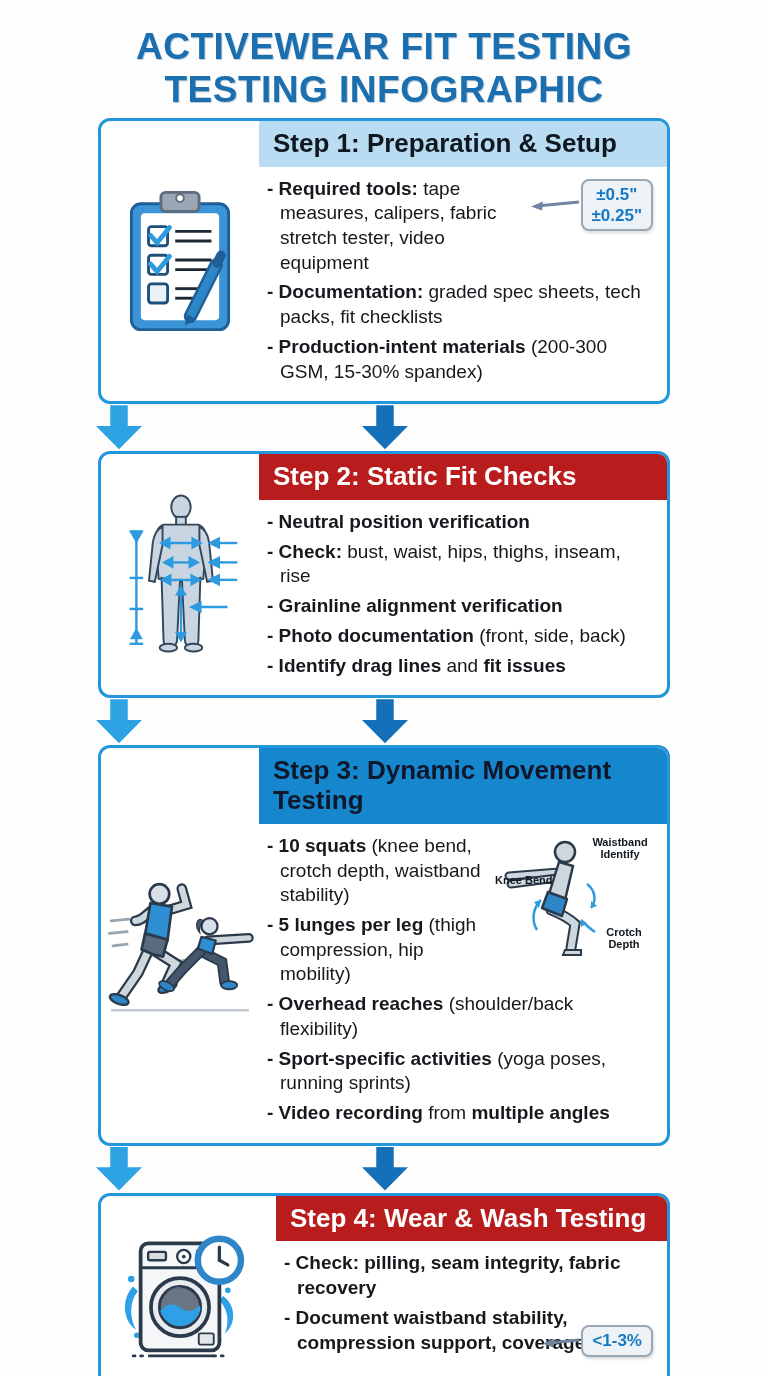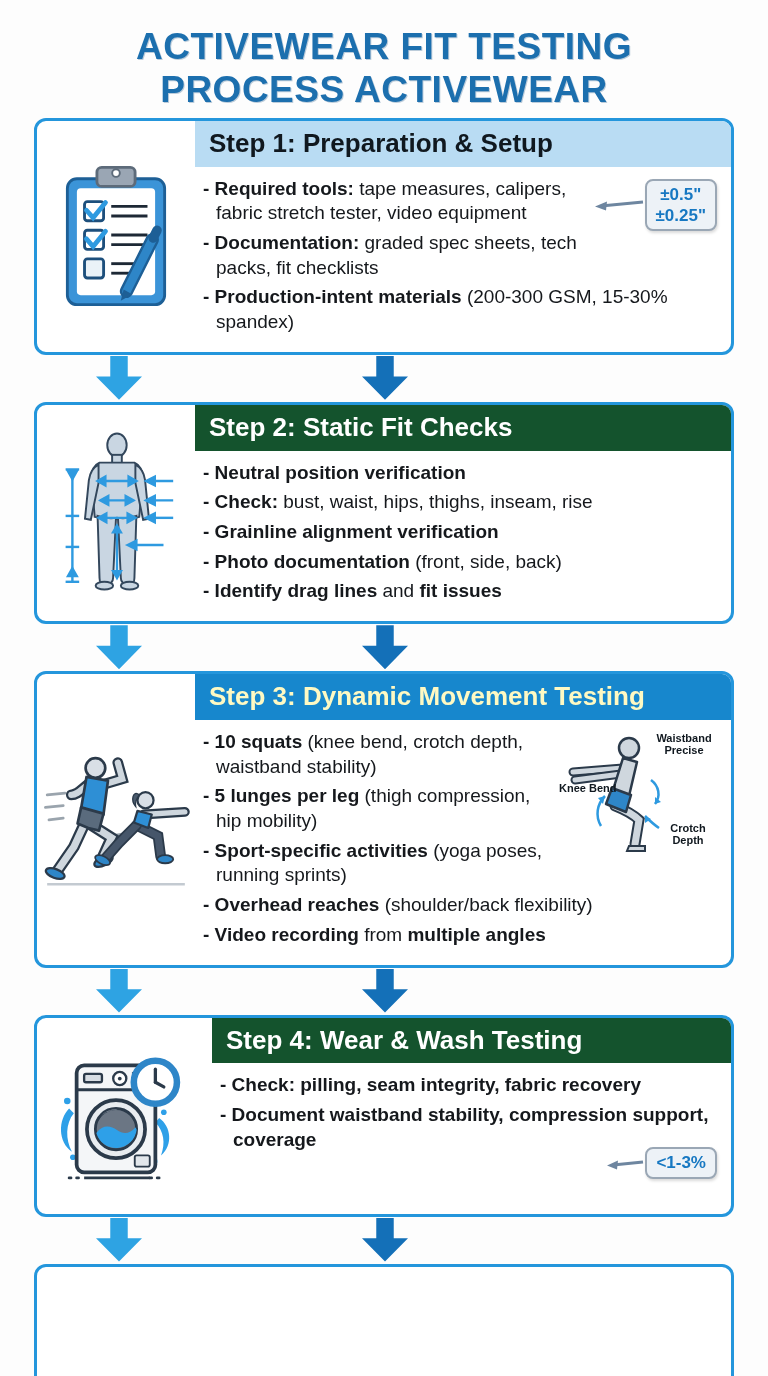--- a/index.html
+++ b/index.html
@@ -15,37 +15,37 @@
   
   .title-wrap { text-align:center; margin:26px auto 6px; }
   .title-line {
     font-size:37px; font-weight:700; letter-spacing:0.5px;
     color:#1c6fae; line-height:1.16;
     text-shadow:1px 1px 0 rgba(23,80,130,0.28);
   }
 
   
   .card {
-    width:700px; margin:0 auto; background:#ffffff;
+    width:572px; margin:0 auto; background:#ffffff;
     border:3px solid #2496dc; border-radius:12px;
     display:flex; box-sizing:border-box; overflow:hidden;
     position:relative;
   }
   .card-icon {
     width:158px; flex-shrink:0; display:flex;
     align-items:center; justify-content:center;
   }
   .card-main { flex:1; display:flex; flex-direction:column; min-width:0; }
   .card-header {
     font-size:26px; font-weight:700; padding:8px 12px 8px 14px;
     line-height:1.15;
   }
   .hdr-light  { background:#b9dcf3; color:#10181f; }
-  .hdr-slate  { background:#14532d; color:#ffffff; }
-  .hdr-bright { background:#1787cd; color:#fef9c3; }
+  .hdr-slate  { background:#b91c1c; color:#ffffff; }
+  .hdr-bright { background:#1787cd; color:#0f172a; }
 
   .card-body { position:relative; padding:10px 14px 12px 8px; }
   ul.card-list { list-style:none; margin:0; padding:0; }
   ul.card-list li {
     font-size:19px; line-height:1.3; margin-bottom:5px;
     padding-left:13px; text-indent:-13px;
   }
   ul.card-list li::before { content:"- "; font-weight:700; }
   .seg { font-weight:400; }
   .seg.bold { font-weight:700; }
@@ -73,42 +73,42 @@
   
   .squat-diagram {
     float:right; position:relative; width:158px; height:130px;
     margin:0 0 4px 4px;
   }
   .squat-label {
     position:absolute; font-size:11px; font-weight:700; color:#10181f;
     line-height:1.1; text-align:center;
   }
   .lbl-waistband { top:2px; right:0; width:66px; }
-  .lbl-knee { top:52px; left:0; }
+  .lbl-knee { top:40px; left:0; }
   .lbl-crotch { bottom:14px; right:6px; width:46px; }
 
   
   .arrow-row { position:relative; height:47px; width:768px; }
   .flow-arrow {
     position:absolute; top:1px; width:46px; height:44px;
     clip-path:polygon(31% 0, 69% 0, 69% 47%, 100% 47%, 50% 100%, 0 47%, 31% 47%);
   }
   .flow-arrow.light { background:#2ea3e3; left:96px; }
   .flow-arrow.dark  { background:#1470b8; left:362px; }
 
   svg { display:block; }
 </style>
 </head>
 <body>
 
 <div class="page">
 
   <div class="title-wrap">
     <div class="title-line">ACTIVEWEAR FIT TESTING</div>
-    <div class="title-line">PROCESS ACTIVEWEAR</div>
+    <div class="title-line">TESTING INFOGRAPHIC</div>
   </div>
 
   <div class="card step-1">
     <div class="card-icon">
       <svg width="124" height="160" viewBox="0 0 130 160">
         <rect x="14" y="20" width="102" height="132" rx="10" fill="#3b94d8" stroke="#1d5f96" stroke-width="3"></rect>
         <rect x="24" y="30" width="82" height="112" rx="4" fill="#ffffff"></rect>
         <rect x="45" y="8" width="40" height="20" rx="5" fill="#9aa6b4" stroke="#5d6b7a" stroke-width="3"></rect>
         <circle cx="65" cy="14" r="4" fill="#ffffff" stroke="#5d6b7a" stroke-width="2"></circle>
         <rect x="32" y="44" width="20" height="20" rx="3" fill="#ffffff" stroke="#1d4f7c" stroke-width="3"></rect>
@@ -283,29 +283,29 @@
               <path d="M42,96 C36,86 38,74 46,66"></path>
               <path d="M92,50 C100,56 102,66 96,74"></path>
               <path d="M100,98 C94,94 90,90 86,86"></path>
             </g>
             <g fill="#2e9ae0">
               <path d="M46,66 l-7,2 l5,6 z"></path>
               <path d="M96,74 l0,-7 l6,5 z"></path>
               <path d="M86,86 l0,7 l6,-4 z"></path>
             </g>
           </svg>
-          <div class="squat-label lbl-waistband">Waistband Precise</div>
+          <div class="squat-label lbl-waistband">Waistband Identify</div>
           <div class="squat-label lbl-knee">Knee Bend</div>
           <div class="squat-label lbl-crotch">Crotch Depth</div>
         </div>
         <ul class="card-list">
             <li><span class="seg bold">10 squats</span><span class="seg"> (knee bend, crotch depth, waistband stability)</span></li>
             <li><span class="seg bold">5 lunges per leg</span><span class="seg"> (thigh compression, hip mobility)</span></li>
+            <li><span class="seg bold">Overhead reaches</span><span class="seg"> (shoulder/back flexibility)</span></li>
             <li><span class="seg bold">Sport-specific activities</span><span class="seg"> (yoga poses, running sprints)</span></li>
-            <li><span class="seg bold">Overhead reaches</span><span class="seg"> (shoulder/back flexibility)</span></li>
             <li><span class="seg bold">Video recording</span><span class="seg"> from </span><span class="seg bold">multiple angles</span></li>
           </ul>
       </div>
     </div>
   </div>
 
   <div class="arrow-row">
     <div class="flow-arrow light"></div>
     <div class="flow-arrow dark"></div>
   </div>

